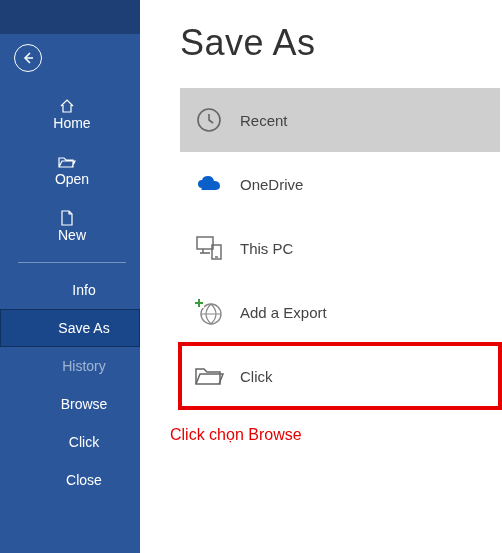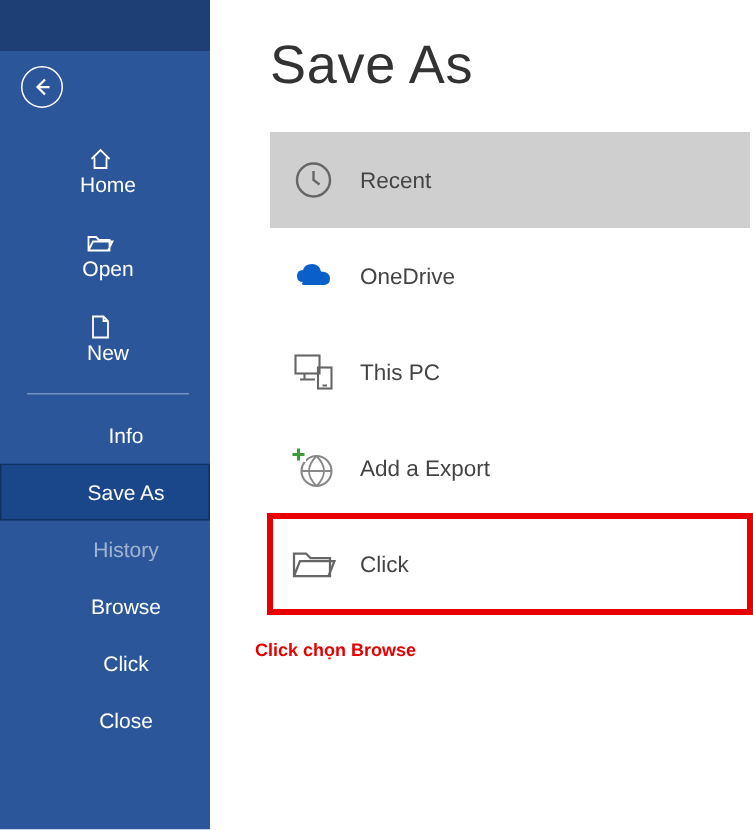--- a/index.html
+++ b/index.html
@@ -17,21 +17,21 @@
   .divider { height: 1px; background: rgba(255,255,255,0.35); margin: 8px 14px 8px 18px; }
   .nav-secondary .nav-item { padding-left: 42px; text-align: center; }
   .content { flex: 1; padding: 22px 0 0 40px; position: relative; }
   .page-title { font-size: 36px; font-weight: 300; color: #333; margin-bottom: 24px; letter-spacing: 0.5px; }
   .locations { display: flex; flex-direction: column; width: 320px; }
   .loc-item { display: flex; align-items: center; height: 64px; padding-left: 12px; cursor: pointer; font-size: 15px; color: #444; }
   .loc-item.selected { background: #cfcfcf; }
   .loc-item .loc-icon { width: 34px; height: 34px; margin-right: 14px; display: flex; align-items: center; justify-content: center; }
   .loc-item.browse { position: relative; }
   .loc-item.browse::after { content: ""; position: absolute; top: -2px; left: -2px; right: -2px; bottom: -2px; border: 4px solid #e60000; pointer-events: none; }
-  .annotation { color: #e60000; font-weight: 700; font-size: 12px; margin-top: 18px; margin-left: -10px; }
+  .annotation { color: #e60000; font-weight: 400; font-size: 16px; margin-top: 18px; margin-left: -10px; }
   svg { display: block; }
 </style>
 </head>
 <body>
 
 <div class="app">
 
   <div class="sidebar">
     <div class="top-strip"></div>
 

